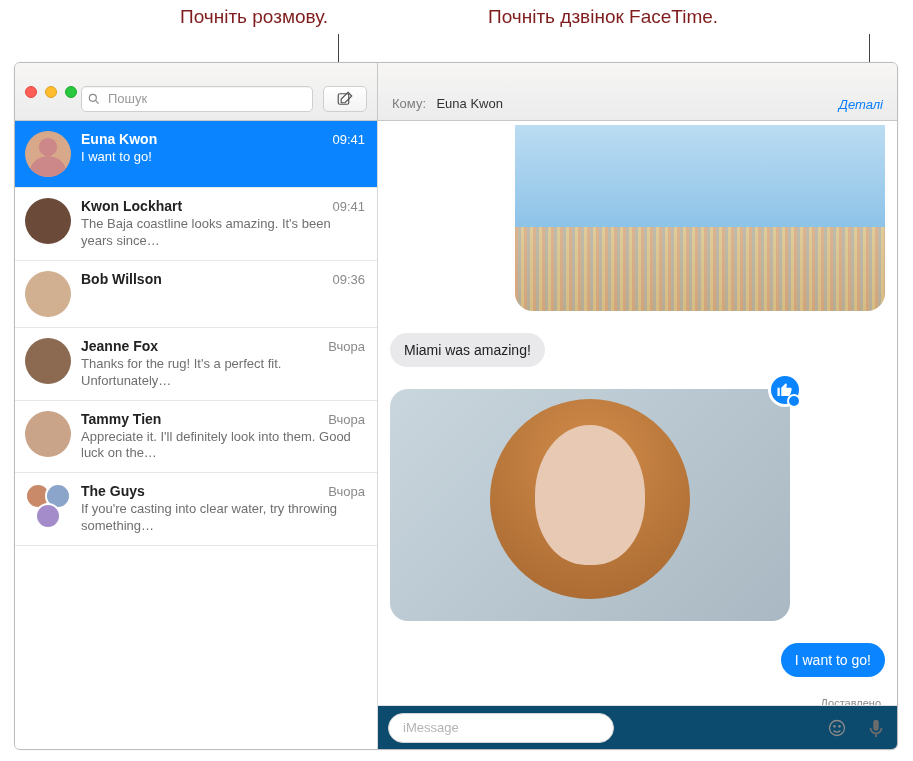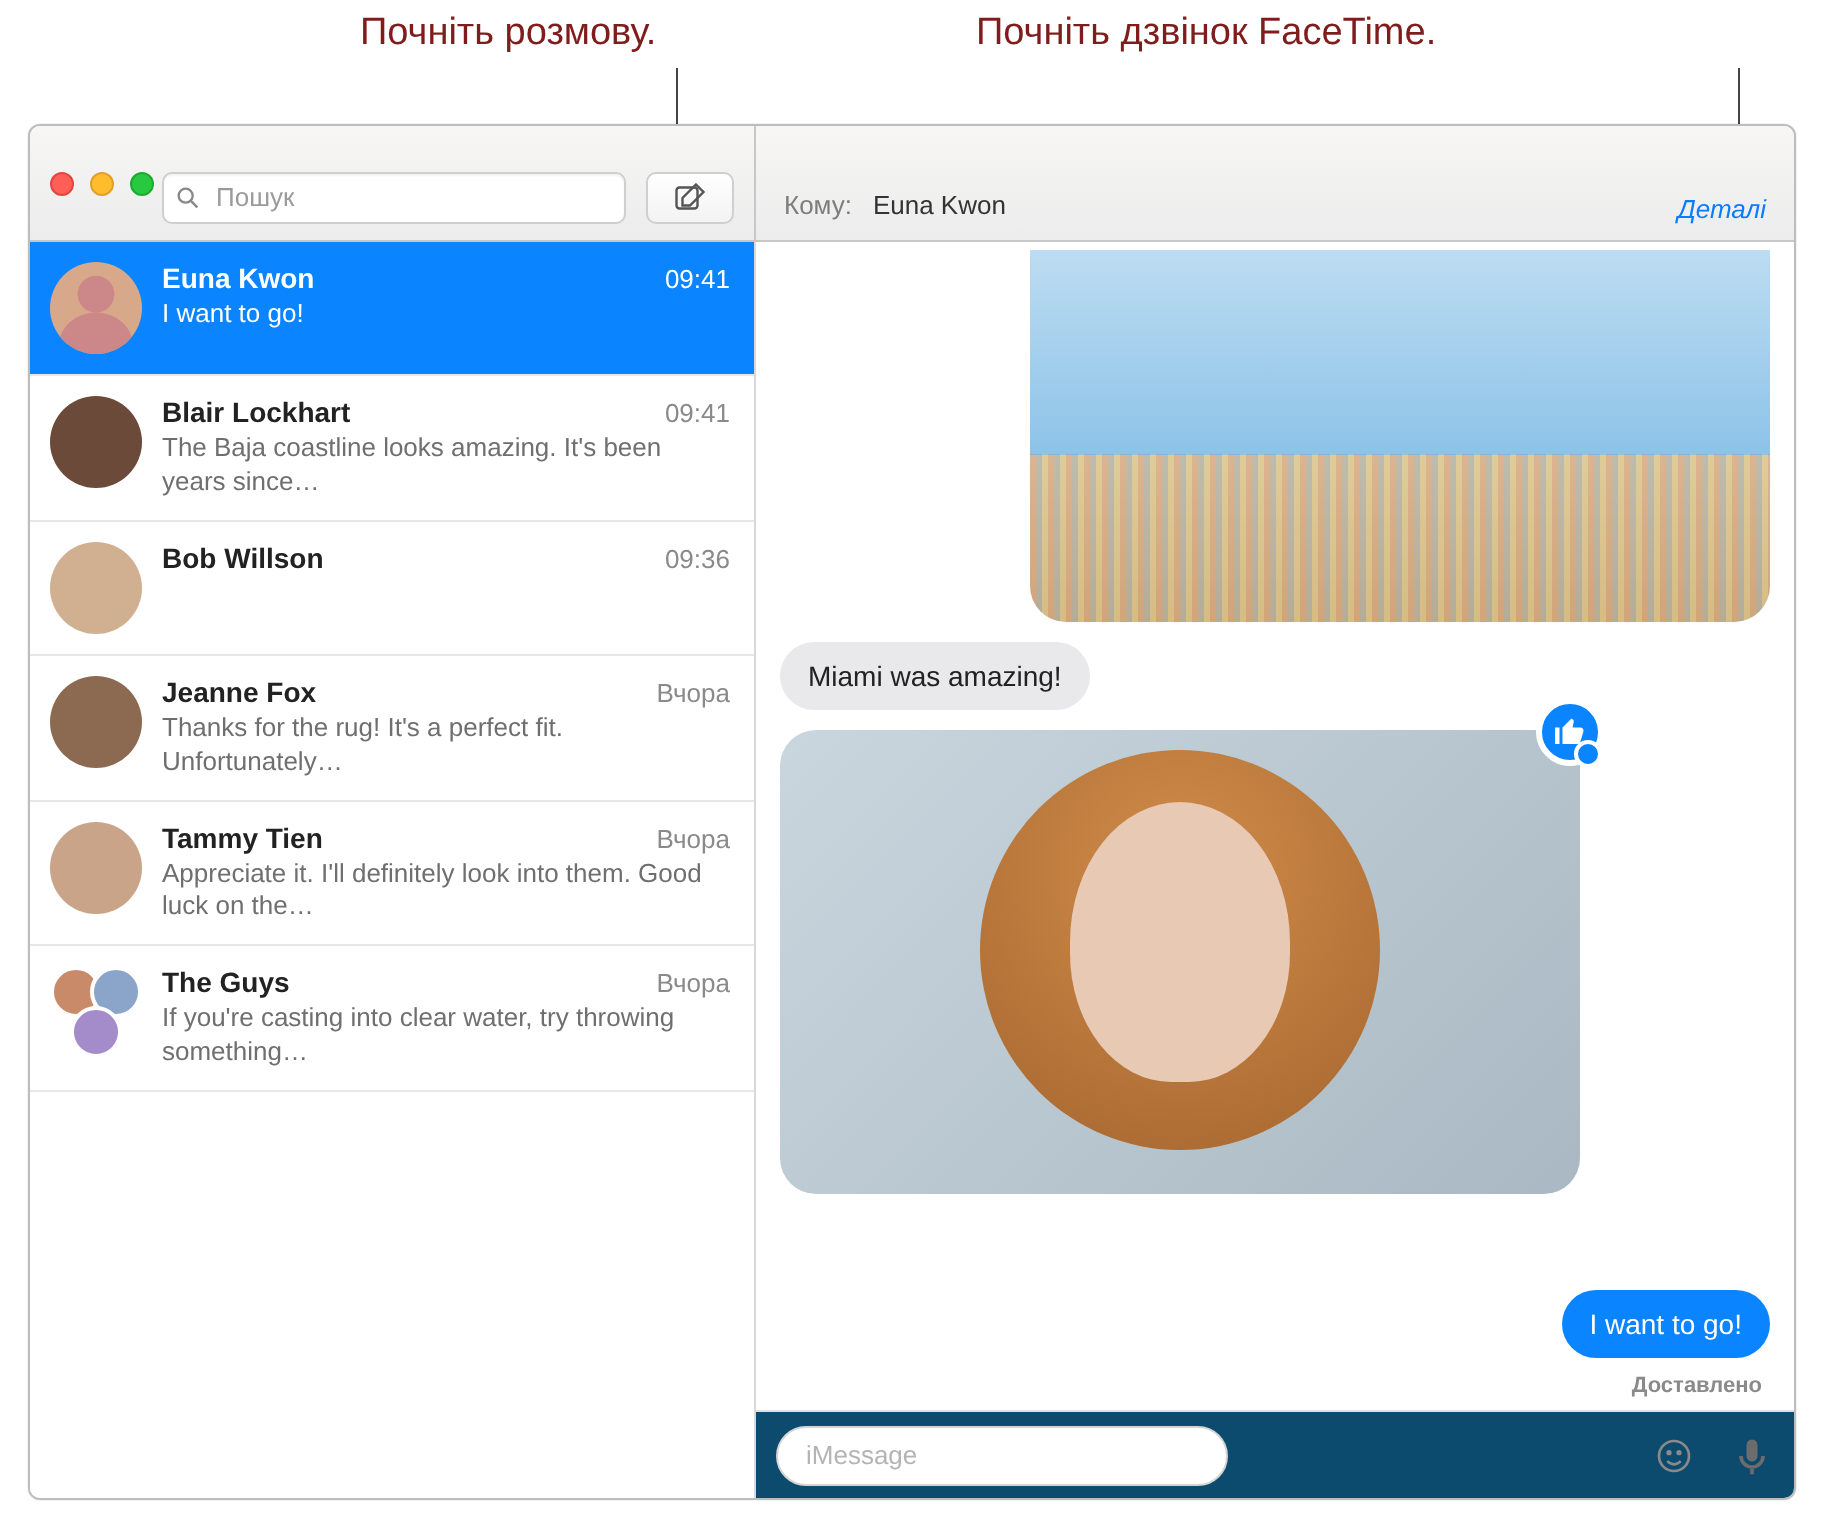--- a/index.html
+++ b/index.html
@@ -64,24 +64,24 @@
   .incoming-photo2 { align-self: flex-start; width: 400px; height: 232px; }
   .beach { background: linear-gradient(#bcdcf2 0%, #8dc3e8 55%, #e0cda6 55%, #d4b98a 100%); position:relative;}
   .beach::after { content:""; position:absolute; bottom:0;left:0;right:0;height:45%; background: repeating-linear-gradient(90deg, rgba(200,80,60,0.2) 0 3px, rgba(60,120,200,0.2) 3px 6px, rgba(220,200,100,0.2) 6px 9px); }
   .portrait { background: linear-gradient(135deg,#c9d6de 0%, #a9b8c2 100%); position:relative; display:flex; align-items:center; justify-content:center;}
   .portrait .face { width:110px; height:140px; border-radius:50% 50% 46% 46%; background:#e8c9b4; position:relative; top:-10px;}
   .portrait .hair { position:absolute; width:200px; height:200px; border-radius:50%; background: radial-gradient(circle at 50% 30%, #d08c4a, #a5652e); top:10px;}
   .react-badge { position:absolute; top:-12px; right:-12px; width:34px; height:34px; border-radius:50%; background:#0a84ff; display:flex; align-items:center; justify-content:center; border:3px solid #fff;}
   .react-badge::after{content:""; position:absolute; right:-2px; bottom:-4px; width:10px;height:10px;border-radius:50%;background:#0a84ff;border:2px solid #fff;}
   .react-badge svg{width:18px;height:18px;fill:#fff;}
 
-  .text-bubble { max-width: 60%; padding: 8px 14px; border-radius: 18px; font-size: 14px; margin: 6px 0; line-height:1.3;}
+  .text-bubble { max-width: 60%; padding: 8px 14px; border-radius: 18px; font-size: 14px; margin: 18px 0; line-height:1.3;}
   .bubble-in { align-self: flex-start; background: #e9e9eb; color: #222; }
   .bubble-out { align-self: flex-end; background: #0a84ff; color: #fff; }
-  .delivered { align-self: flex-end; font-size: 11px; color: #8a8a8a; margin-top: 2px; margin-right: 4px; font-weight: bold; }
+  .delivered { align-self: flex-end; font-size: 11px; color: #8a8a8a; margin-top: 2px; margin-right: 4px; }
 
   .composer { height: 44px; border-top: 1px solid #e0e0e0; display: flex; align-items: center; padding: 0 10px; gap: 10px; background:#0c4a6e;}
   .compose-input { flex: 1; height: 30px; border: 1px solid #d4d4d4; border-radius: 15px; padding: 0 34px 0 14px; font-size: 13px; position:relative;}
   .compose-input::placeholder { color: #b4b4b4; }
   .compose-field-wrap { flex:1; position:relative; }
   .emoji-btn { position:absolute; right:8px; top:50%; transform:translateY(-50%); width:20px;height:20px; color:#8a8a8a; cursor:pointer;}
   .mic-btn { width: 22px; height: 22px; color: #6c6c6c; cursor: pointer; }
 
   
   .av-face{width:100%;height:100%;}
@@ -144,21 +144,21 @@
             <span class="conv-name">Euna Kwon</span>
             <span class="conv-time">09:41</span>
           </div>
           <div class="conv-preview">I want to go!</div>
         </div>
       </div>
       <div class="conv">
         <div class="avatar" style="background:#6b4a3a;"></div>
         <div class="conv-text">
           <div class="conv-top">
-              <span class="conv-name">Blair Lockhart</span>
+              <span class="conv-name">Kwon Lockhart</span>
               <span class="conv-time">09:41</span>
             </div>
           <div class="conv-preview">The Baja coastline looks amazing. It's been years since…</div>
         </div>
       </div>
       <div class="conv">
         <div class="avatar" style="background:#d0b090;"></div>
         <div class="conv-text">
           <div class="conv-top">
               <span class="conv-name">Bob Willson</span>

